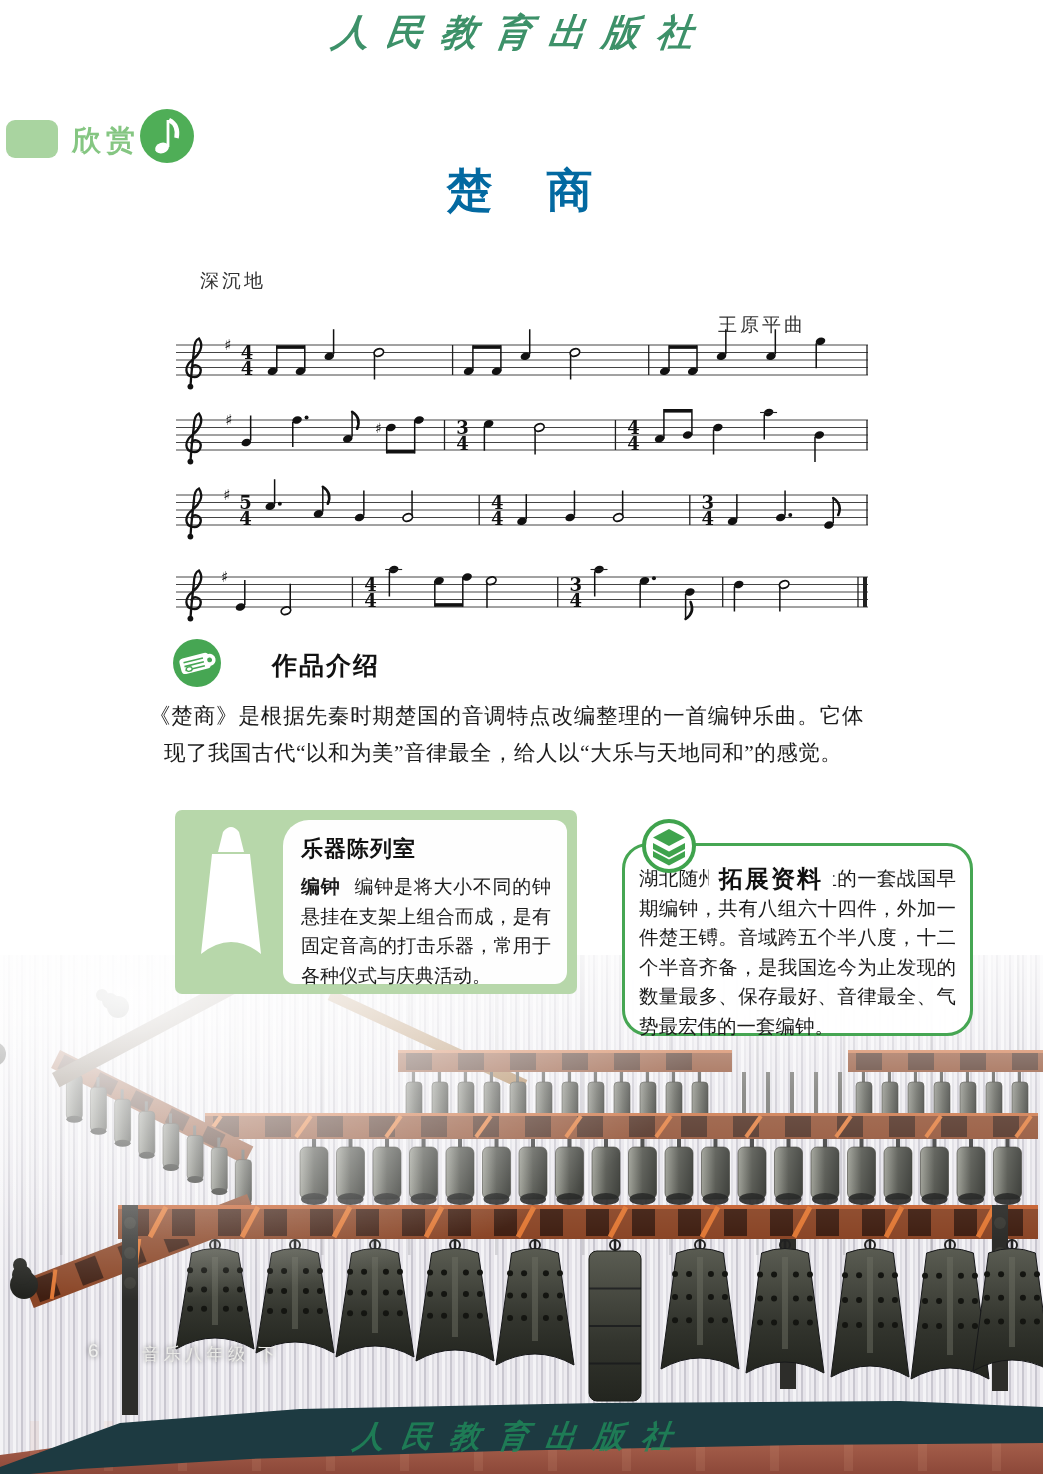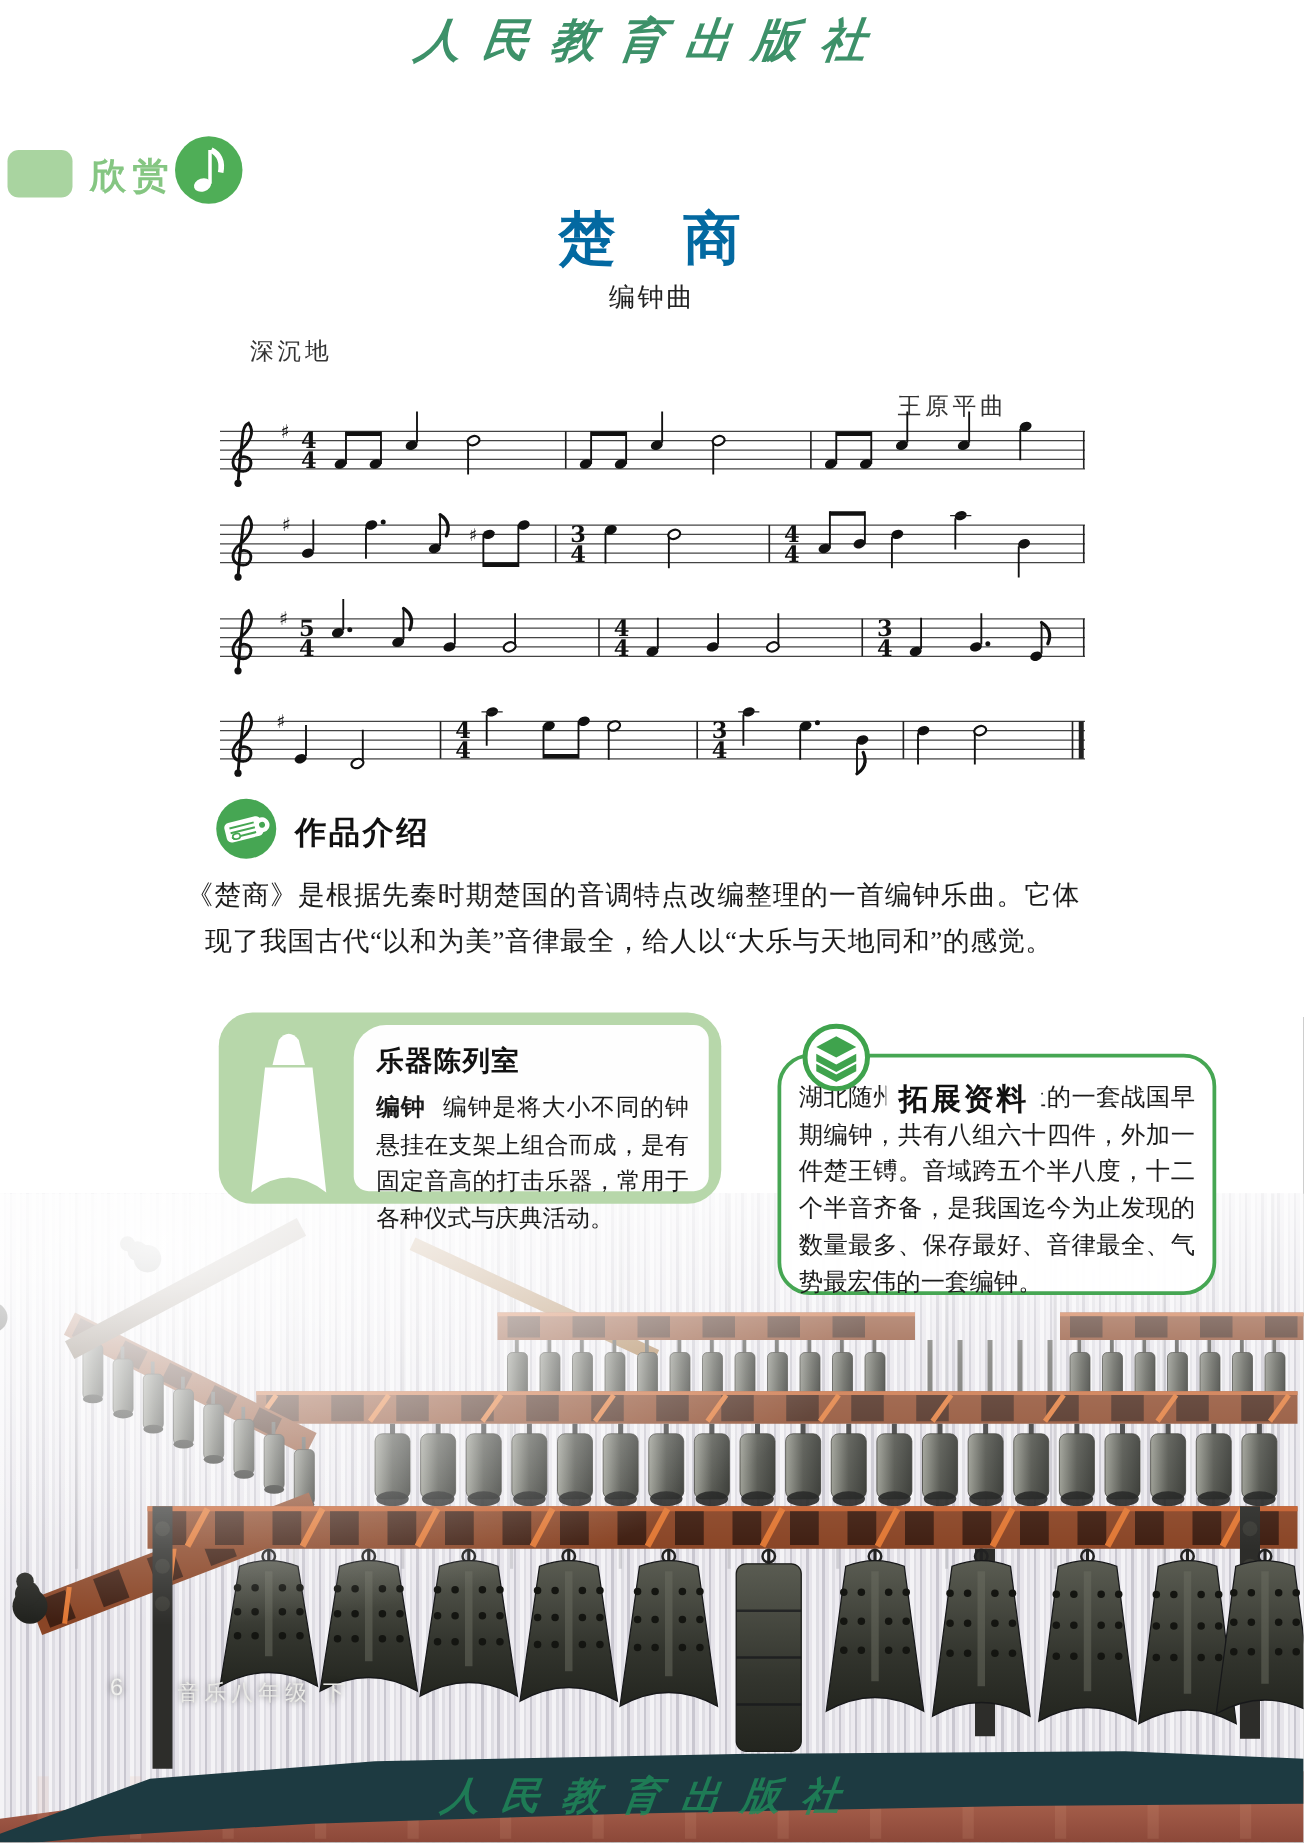--- a/index.html
+++ b/index.html
@@ -19,26 +19,26 @@
   
   .piece-title{position:absolute;top:160px;width:100%;text-align:center;font-size:46px;font-weight:bold;
                color:#0369a1;letter-spacing:4px;}
   .piece-subtitle{position:absolute;top:224px;width:100%;text-align:center;font-size:21px;color:#222;letter-spacing:2px;}
   .tempo{position:absolute;left:200px;top:268px;font-size:19px;color:#333;letter-spacing:3px;}
   .composer{position:absolute;right:237px;top:268px;font-size:19px;color:#333;letter-spacing:3px;margin-top:44px;}
   
   .score{position:absolute;left:176px;top:315px;width:694px;height:350px;}
   .score svg{position:absolute;left:0;}
   
-  .intro-head{position:absolute;left:172px;top:638px;display:flex;align-items:center;}
+  .intro-head{position:absolute;left:172px;top:638px;display:flex;align-items:center;gap:36px;}
   .intro-heading{margin-left:14px;font-family:"Liberation Sans",sans-serif;font-weight:bold;font-size:25px;color:#111;letter-spacing:2px;}
   .intro-text{position:absolute;left:164px;top:698px;width:700px;font-size:21.5px;line-height:37px;color:#1b1b1b;
               text-align:justify;text-indent:-15px;letter-spacing:0.5px;}
   
-  .inst-box{position:absolute;left:175px;top:810px;width:402px;height:153px;background:#b7d7aa;border-radius:27px;z-index:3;}
+  .inst-box{position:absolute;left:175px;top:810px;width:402px;height:184px;background:#b7d7aa;border-radius:7px;z-index:3;}
   .inst-box .bell{position:absolute;left:8px;top:14px;}
   .inst-panel{position:absolute;left:108px;top:10px;right:10px;bottom:10px;background:#fefefe;
               border-radius:26px 12px 12px 12px;padding:12px 16px 0 18px;box-sizing:border-box;}
   .inst-heading{font-family:"Liberation Sans",sans-serif;font-weight:bold;font-size:22px;color:#111;margin:2px 0 8px 0;letter-spacing:1px;}
   .inst-text{font-size:19px;line-height:29.5px;color:#1b1b1b;text-align:justify;}
   .inst-term{font-family:"Liberation Sans",sans-serif;font-weight:bold;margin-right:14px;}
   
   .ext-box{position:absolute;left:622px;top:843px;width:345px;height:187px;border:3px solid #46a653;
            border-radius:26px;background:rgba(255,255,255,.94);z-index:3;}
   .ext-icon{position:absolute;left:14px;top:-30px;}
@@ -71,21 +71,20 @@
       <circle cx="29" cy="29" r="27" fill="#4fae57"></circle>
       <g fill="#fff">
         <ellipse cx="24" cy="41" rx="7" ry="5.2" transform="rotate(-18 24 41)"></ellipse>
         <rect x="28.6" y="13" width="2.8" height="27"></rect>
         <path d="M31,13 q10,5 7.5,18" stroke="#fff" stroke-width="4.5" fill="none"></path>
       </g>
     </svg>
   </div>
 
   <div class="piece-title">楚　商</div>
-  <div class="piece-subtitle">编钟曲</div>
   <div class="tempo">深沉地</div>
   <div class="composer">王原平曲</div>
 
   <div class="score">
       <svg width="694" height="84" viewBox="0 -30 694 84" style="top: 0px;">
         <line x1="0" x2="692" y1="0" y2="0" stroke="#444" stroke-width="1"></line>
         <line x1="0" x2="692" y1="7.5" y2="7.5" stroke="#444" stroke-width="1"></line>
         <line x1="0" x2="692" y1="15" y2="15" stroke="#444" stroke-width="1"></line>
         <line x1="0" x2="692" y1="22.5" y2="22.5" stroke="#444" stroke-width="1"></line>
         <line x1="0" x2="692" y1="30" y2="30" stroke="#444" stroke-width="1"></line>

